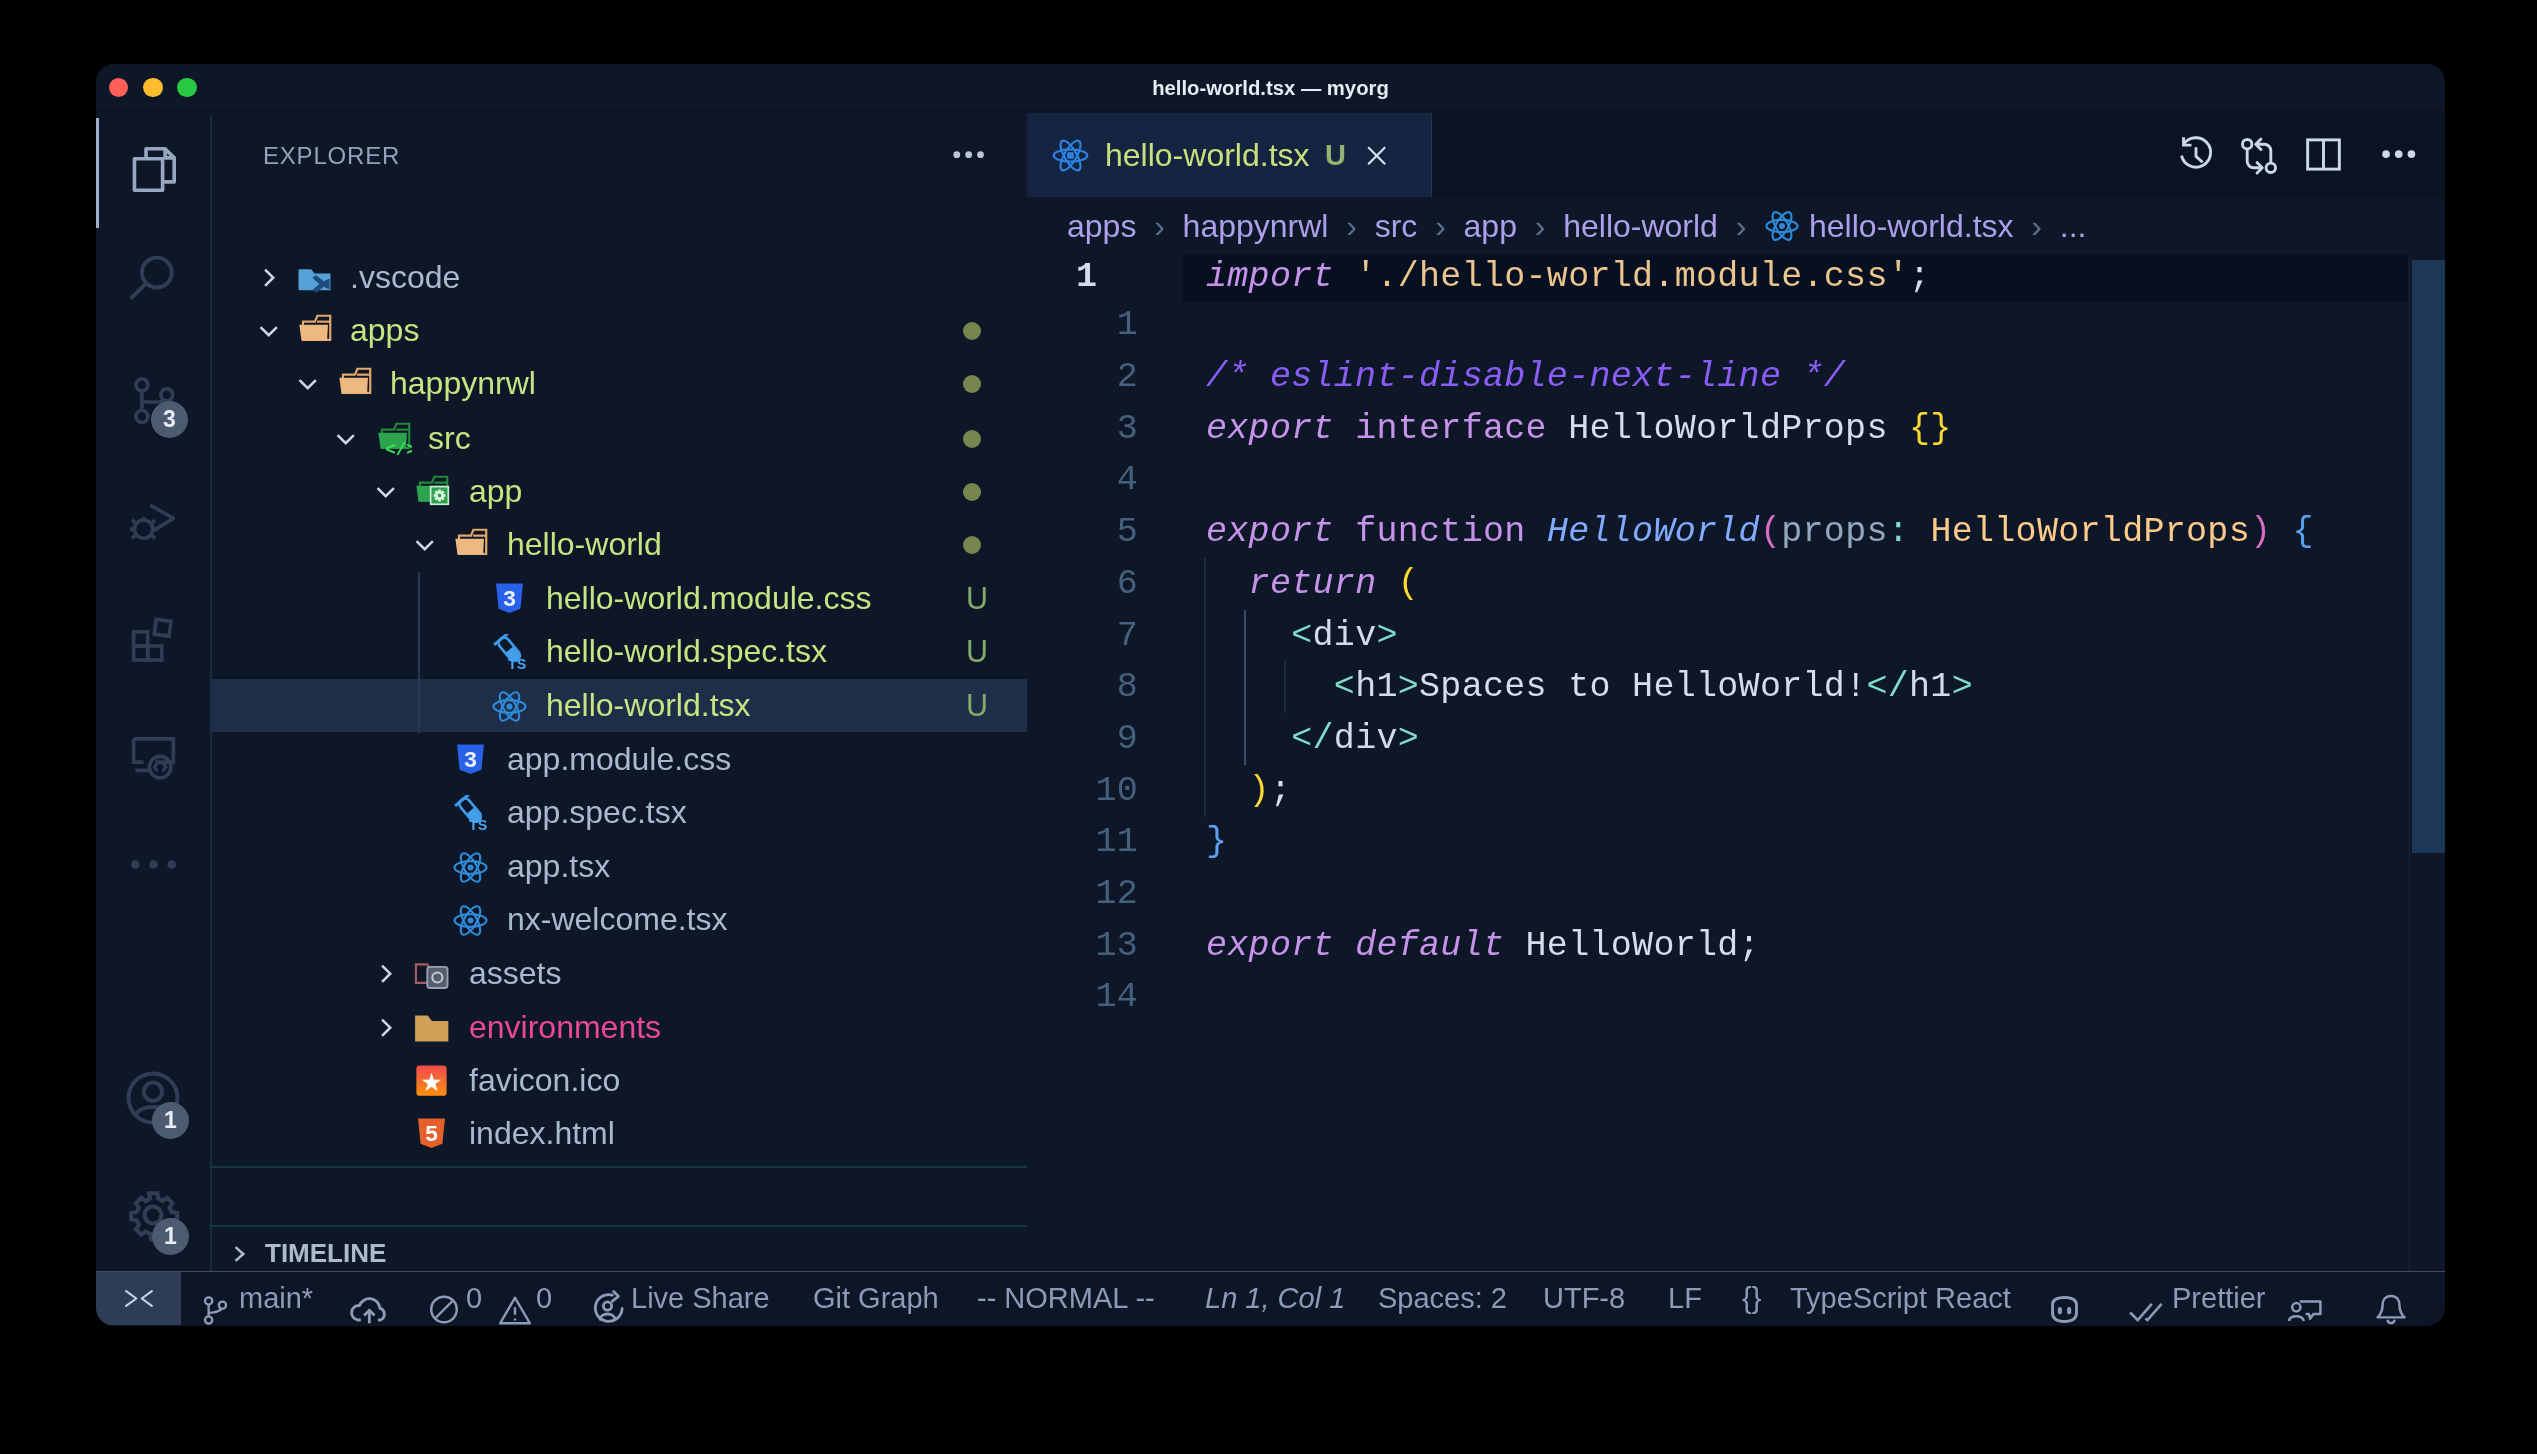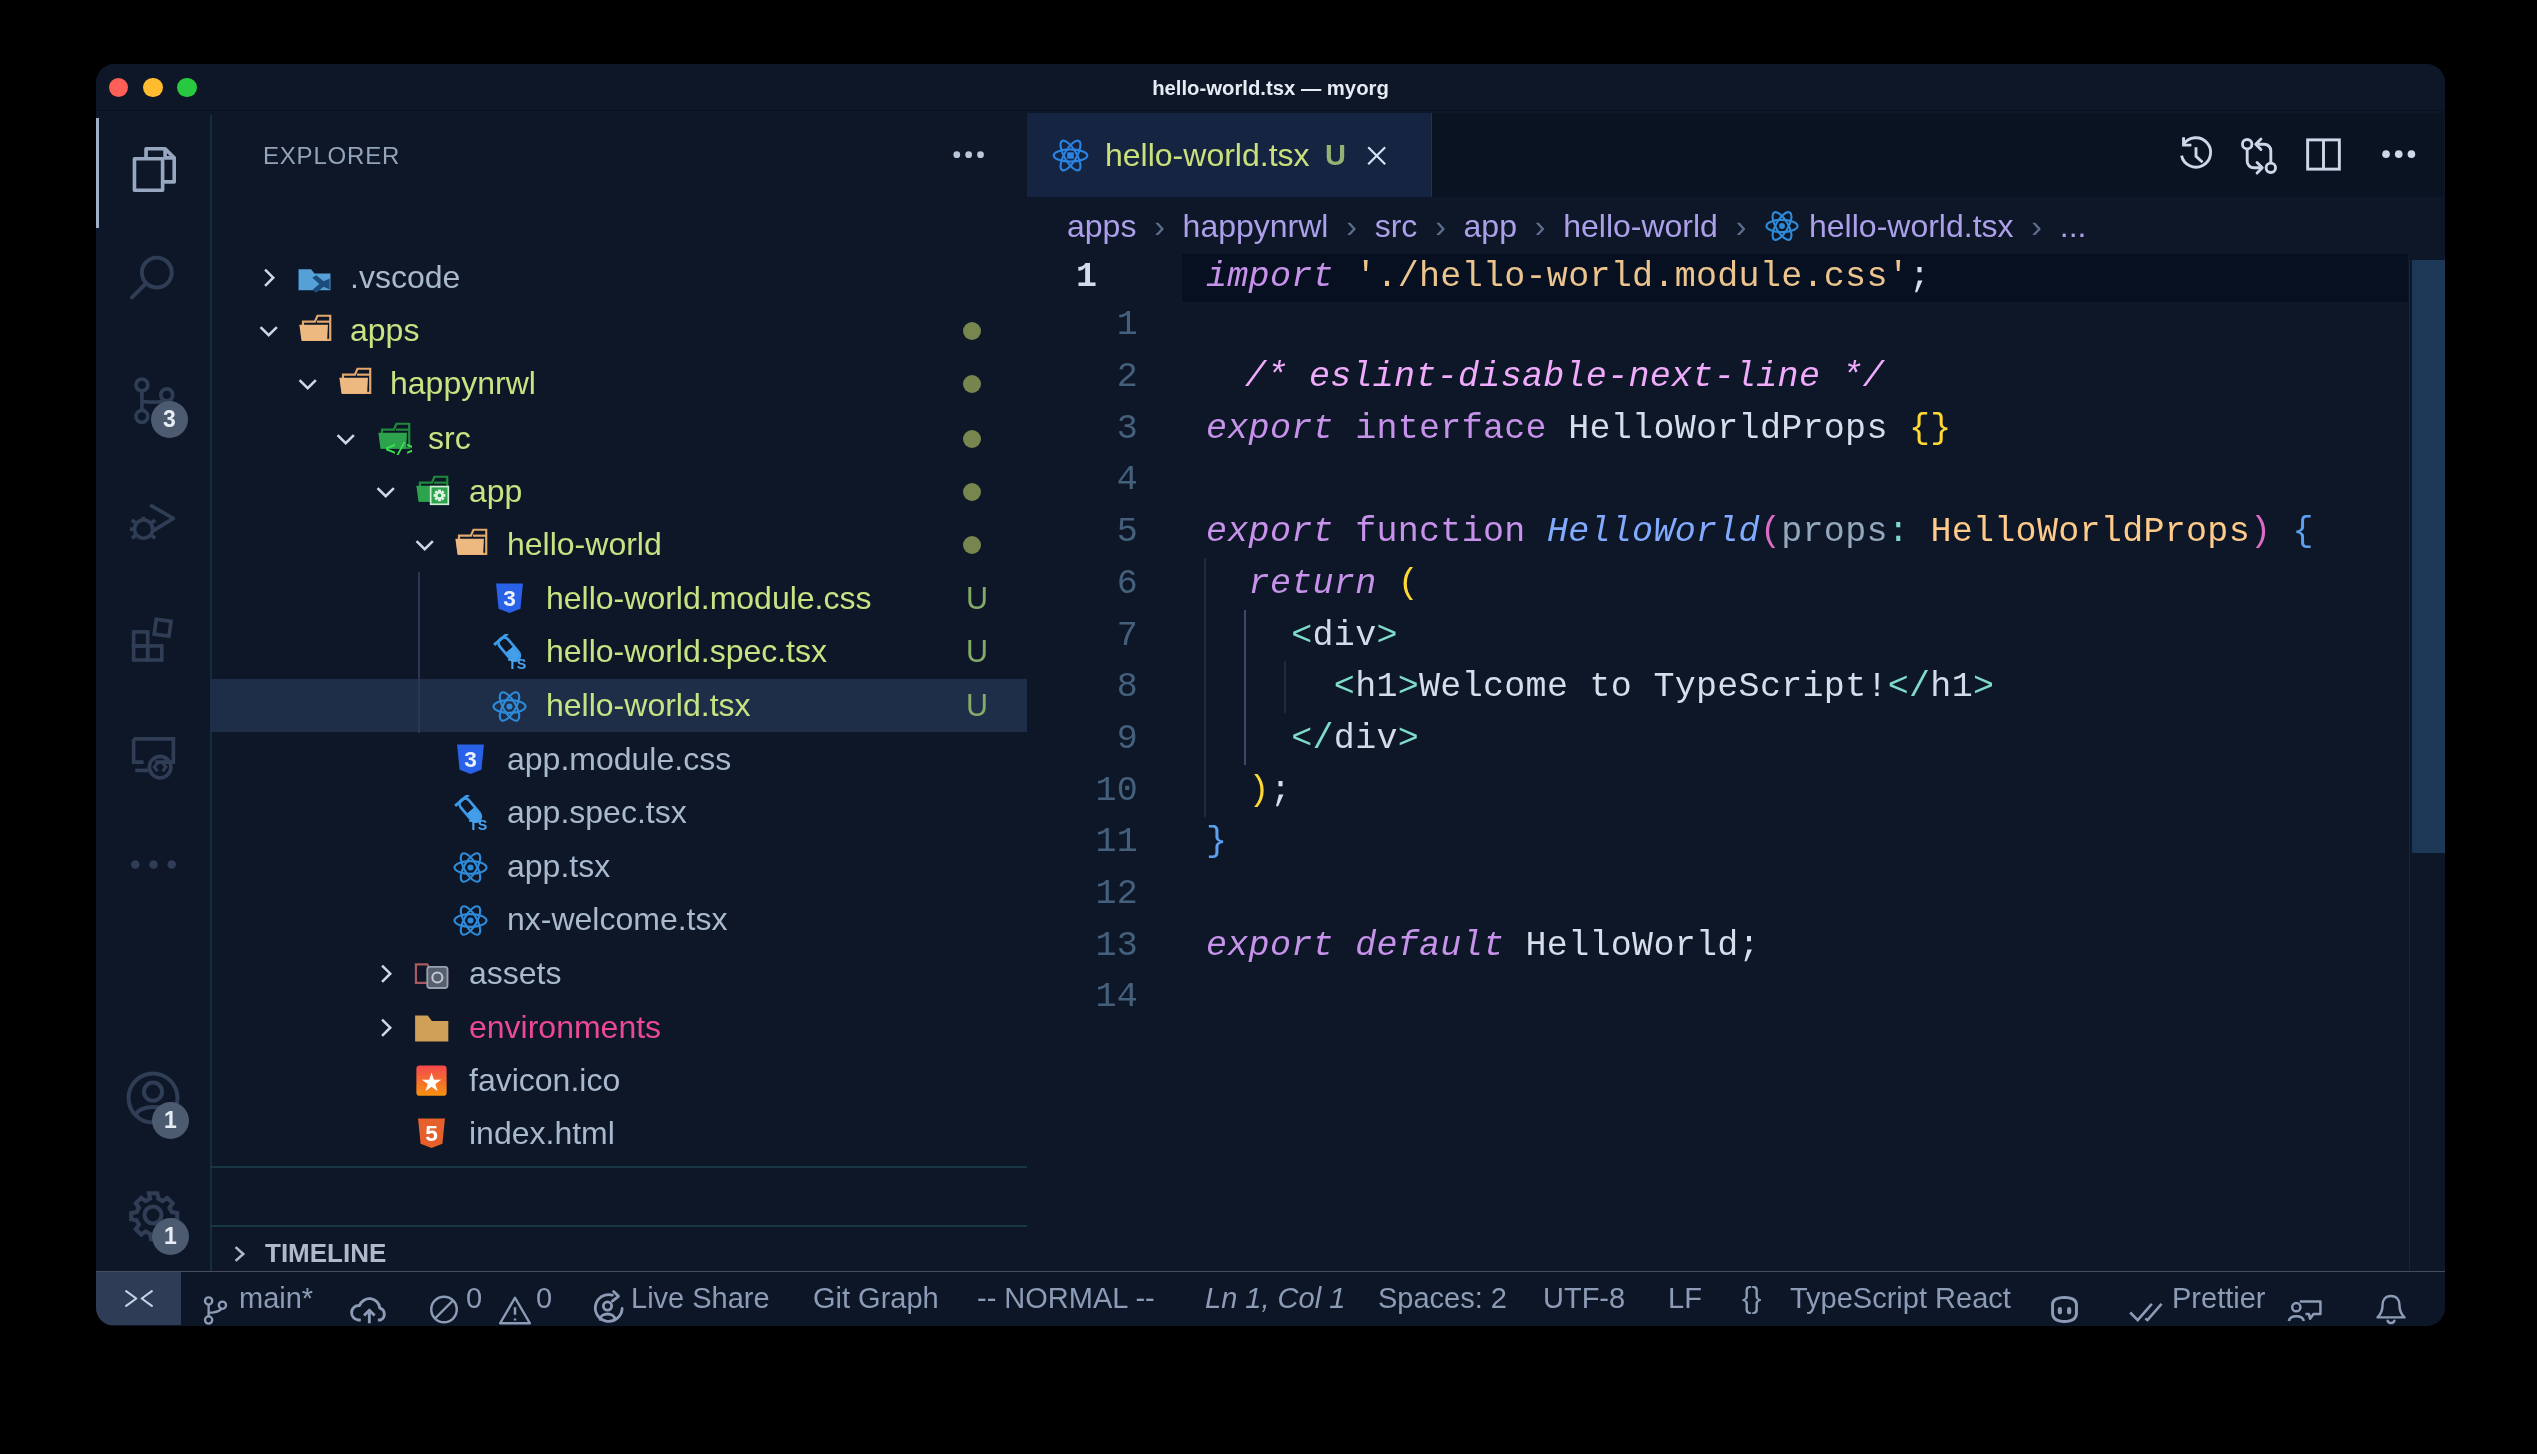--- a/index.html
+++ b/index.html
@@ -38,21 +38,21 @@
   .csep { color:#5d6e8e; font-size:32px; }
   
   #code { position:absolute; left:0; top:114px; width:100%; height:1042px; font-family:"Liberation Mono", monospace;
     font-size:35px; letter-spacing:0.3px; }
   .cl { position:absolute; left:179px; height:52px; line-height:52px; white-space:pre; }
   .ln { position:absolute; width:111px; height:52px; line-height:52px; text-align:right; color:#45607c; }
   .stickyband { position:absolute; left:155px; top:25.4px; width:1226px; height:48px; background:#071020; }
   .kw { color:#c792ea; font-style:italic; }
   .kw2 { color:#c792ea; }
   .str { color:#ecc48d; }
-  .cmt { color:#f0abfc; font-style:italic;margin-left:39px; }
+  .cmt { color:#8b5cf6; font-style:italic; }
   .wht { color:#d6deeb; }
   .fn { color:#82aaff; font-style:italic; }
   .typ { color:#ffcb8b; }
   .teal { color:#7fdbca; }
   .tag { color:#d2dce9;margin-top:42px; }
   .gold { color:#fdd835; }
   .pink { color:#d96cc4; }
   .blu { color:#5ba1f0; }
   .prm { color:#93a7bd; }
   .iguide { position:absolute; width:1.7px; background:#1d2a40; }
@@ -454,21 +454,21 @@
       <div class="ln" style="top:174px;">3</div>
         <div class="cl" style="top:174px;"><span class="kw">export</span><span class="wht"> </span><span class="kw2">interface</span><span class="wht"> HelloWorldProps </span><span class="gold">{}</span></div>
       <div class="ln" style="top:225px;">4</div>
       <div class="ln" style="top:277px;">5</div>
         <div class="cl" style="top:277px;"><span class="kw">export</span><span class="wht"> </span><span class="kw2">function</span><span class="wht"> </span><span class="fn">HelloWorld</span><span class="pink">(</span><span class="prm">props</span><span class="teal">:</span><span class="wht"> </span><span class="typ">HelloWorldProps</span><span class="pink">)</span><span class="wht"> </span><span class="blu">{</span></div>
       <div class="ln" style="top:329px;">6</div>
         <div class="cl" style="top:329px;"><span class="wht">  </span><span class="kw">return</span><span class="wht"> </span><span class="gold">(</span></div>
       <div class="ln" style="top:381px;">7</div>
         <div class="cl" style="top:381px;"><span class="wht">    </span><span class="teal">&lt;</span><span class="tag">div</span><span class="teal">&gt;</span></div>
       <div class="ln" style="top:432px;">8</div>
-        <div class="cl" style="top:432px;"><span class="wht">      </span><span class="teal">&lt;</span><span class="tag">h1</span><span class="teal">&gt;</span><span class="wht">Welcome to TypeScript!</span><span class="teal">&lt;/</span><span class="tag">h1</span><span class="teal">&gt;</span></div>
+        <div class="cl" style="top:432px;"><span class="wht">      </span><span class="teal">&lt;</span><span class="tag">h1</span><span class="teal">&gt;</span><span class="wht">Spaces to HelloWorld!</span><span class="teal">&lt;/</span><span class="tag">h1</span><span class="teal">&gt;</span></div>
       <div class="ln" style="top:484px;">9</div>
         <div class="cl" style="top:484px;"><span class="wht">    </span><span class="teal">&lt;/</span><span class="tag">div</span><span class="teal">&gt;</span></div>
       <div class="ln" style="top:536px;">10</div>
         <div class="cl" style="top:536px;"><span class="wht">  </span><span class="gold">)</span><span class="wht">;</span></div>
       <div class="ln" style="top:587px;">11</div>
         <div class="cl" style="top:587px;"><span class="blu">}</span></div>
       <div class="ln" style="top:639px;">12</div>
       <div class="ln" style="top:691px;">13</div>
         <div class="cl" style="top:691px;"><span class="kw">export</span><span class="wht"> </span><span class="kw">default</span><span class="wht"> HelloWorld;</span></div>
       <div class="ln" style="top:742px;">14</div>

